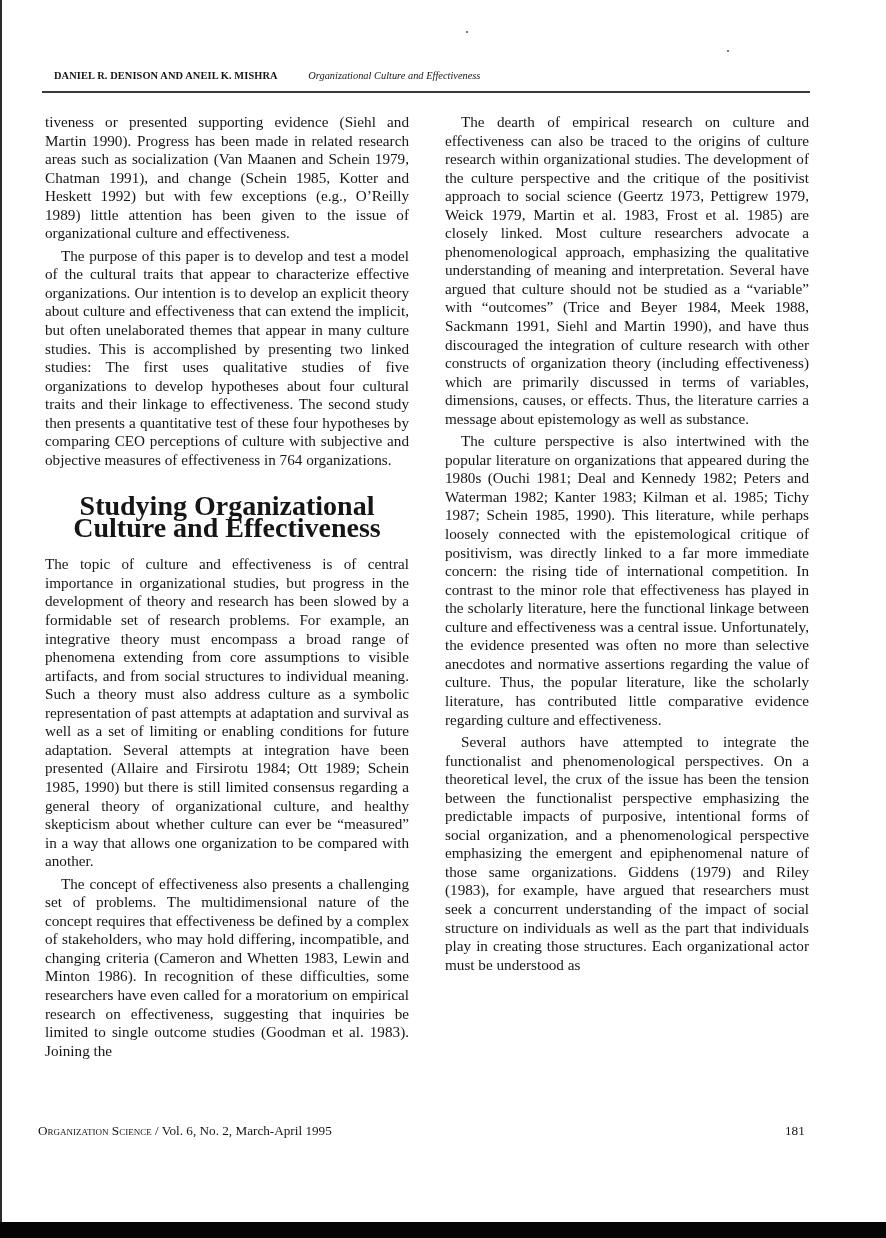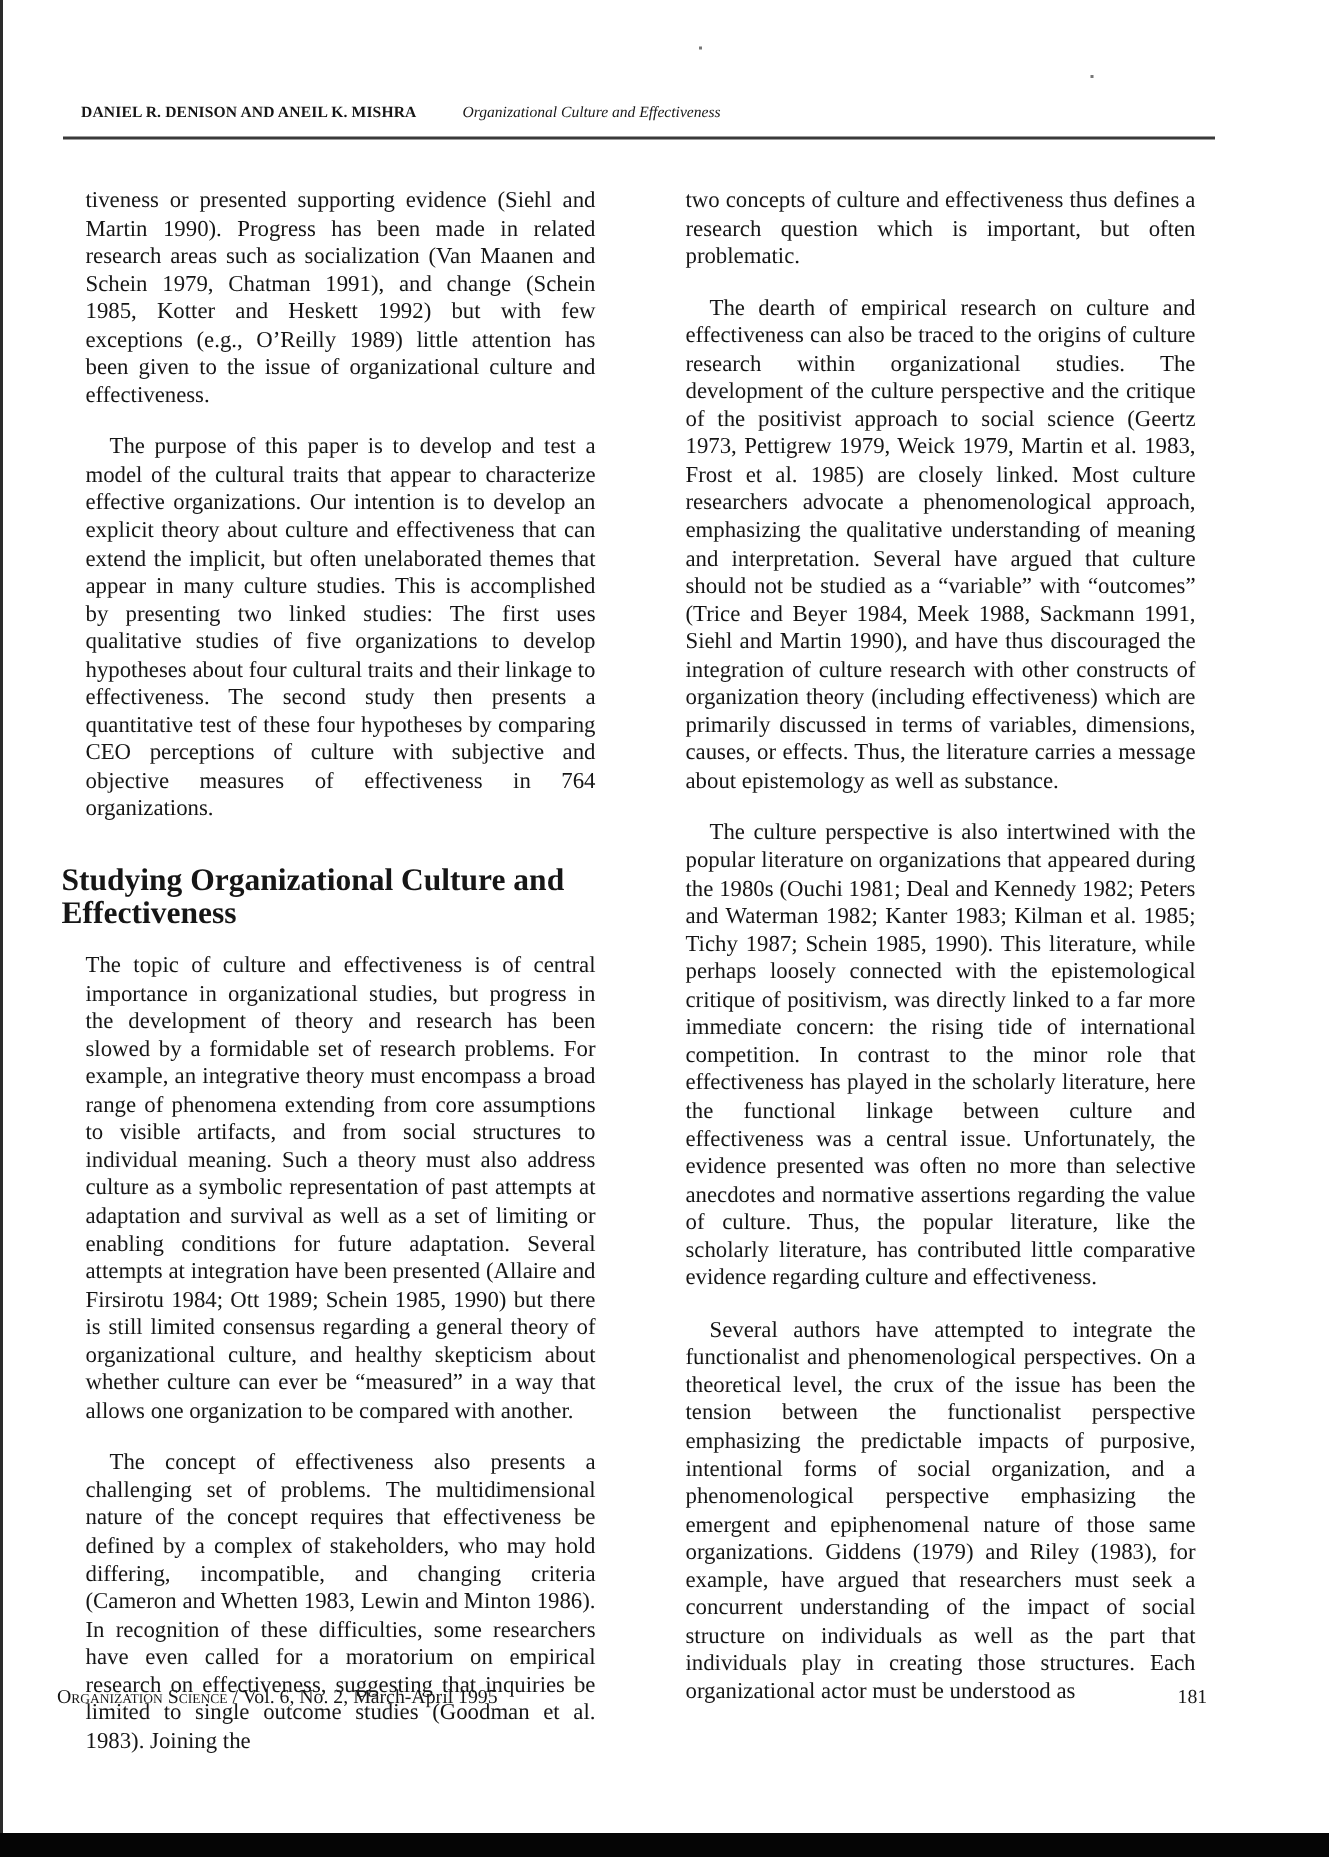--- a/index.html
+++ b/index.html
@@ -54,31 +54,31 @@
       top: 109px;
       width: 372px;
       font-size: 15.2px;
       line-height: 18.55px;
       text-align: justify;
       hyphens: none;
     }
     .col-left { left: 41px; }
     .col-right { left: 441px; }
     .column p {
-      margin: 16px;
+      margin: 4px;
       text-indent: 16px;
     }
     .column p.noindent { text-indent: 0; }
     .section-heading {
       font-family: "Liberation Serif", "DejaVu Serif", serif;
       font-weight: bold;
-      font-size: 21px;
+      font-size: 28px;
       line-height: 22px;
       margin: 26px 0 16px 0;
-      text-align: left;
+      text-align: center;
     }
     .footer-journal {
       position: absolute;
       left: 38px; top: 1123px;
       font-size: 13.2px;
       white-space: nowrap;
       text-align: right;
     }
     .footer-journal .sc {
       font-variant: small-caps;
@@ -110,21 +110,20 @@
 
 <section class="column col-left">
   <p class="noindent">tiveness or presented supporting evidence (Siehl and Martin 1990). Progress has been made in related research areas such as socialization (Van Maanen and Schein 1979, Chatman 1991), and change (Schein 1985, Kotter and Heskett 1992) but with few exceptions (e.g., O’Reilly 1989) little attention has been given to the issue of organizational culture and effectiveness.</p>
   <p>The purpose of this paper is to develop and test a model of the cultural traits that appear to characterize effective organizations. Our intention is to develop an explicit theory about culture and effectiveness that can extend the implicit, but often unelaborated themes that appear in many culture studies. This is accomplished by presenting two linked studies: The first uses qualitative studies of five organizations to develop hypotheses about four cultural traits and their linkage to effectiveness. The second study then presents a quantitative test of these four hypotheses by comparing CEO perceptions of culture with subjective and objective measures of effectiveness in 764 organizations.</p>
   <h2 class="section-heading">Studying Organizational Culture and Effectiveness</h2>
   <p class="noindent">The topic of culture and effectiveness is of central importance in organizational studies, but progress in the development of theory and research has been slowed by a formidable set of research problems. For example, an integrative theory must encompass a broad range of phenomena extending from core assumptions to visible artifacts, and from social structures to individual meaning. Such a theory must also address culture as a symbolic representation of past attempts at adaptation and survival as well as a set of limiting or enabling conditions for future adaptation. Several attempts at integration have been presented (Allaire and Firsirotu 1984; Ott 1989; Schein 1985, 1990) but there is still limited consensus regarding a general theory of organizational culture, and healthy skepticism about whether culture can ever be “measured” in a way that allows one organization to be compared with another.</p>
   <p>The concept of effectiveness also presents a challenging set of problems. The multidimensional nature of the concept requires that effectiveness be defined by a complex of stakeholders, who may hold differing, incompatible, and changing criteria (Cameron and Whetten 1983, Lewin and Minton 1986). In recognition of these difficulties, some researchers have even called for a moratorium on empirical research on effectiveness, suggesting that inquiries be limited to single outcome studies (Goodman et al. 1983). Joining the</p>
 </section>
 
 <section class="column col-right">
-  <p class="noindent">two concepts of culture and effectiveness thus defines a research question which is important, but often problematic.</p>
   <p>The dearth of empirical research on culture and effectiveness can also be traced to the origins of culture research within organizational studies. The development of the culture perspective and the critique of the positivist approach to social science (Geertz 1973, Pettigrew 1979, Weick 1979, Martin et al. 1983, Frost et al. 1985) are closely linked. Most culture researchers advocate a phenomenological approach, emphasizing the qualitative understanding of meaning and interpretation. Several have argued that culture should not be studied as a “variable” with “outcomes” (Trice and Beyer 1984, Meek 1988, Sackmann 1991, Siehl and Martin 1990), and have thus discouraged the integration of culture research with other constructs of organization theory (including effectiveness) which are primarily discussed in terms of variables, dimensions, causes, or effects. Thus, the literature carries a message about epistemology as well as substance.</p>
   <p>The culture perspective is also intertwined with the popular literature on organizations that appeared during the 1980s (Ouchi 1981; Deal and Kennedy 1982; Peters and Waterman 1982; Kanter 1983; Kilman et al. 1985; Tichy 1987; Schein 1985, 1990). This literature, while perhaps loosely connected with the epistemological critique of positivism, was directly linked to a far more immediate concern: the rising tide of international competition. In contrast to the minor role that effectiveness has played in the scholarly literature, here the functional linkage between culture and effectiveness was a central issue. Unfortunately, the evidence presented was often no more than selective anecdotes and normative assertions regarding the value of culture. Thus, the popular literature, like the scholarly literature, has contributed little comparative evidence regarding culture and effectiveness.</p>
   <p>Several authors have attempted to integrate the functionalist and phenomenological perspectives. On a theoretical level, the crux of the issue has been the tension between the functionalist perspective emphasizing the predictable impacts of purposive, intentional forms of social organization, and a phenomenological perspective emphasizing the emergent and epiphenomenal nature of those same organizations. Giddens (1979) and Riley (1983), for example, have argued that researchers must seek a concurrent understanding of the impact of social structure on individuals as well as the part that individuals play in creating those structures. Each organizational actor must be understood as</p>
 </section>
 
 <footer>
   <div class="footer-journal">
     <span class="sc">Organization Science</span>
     <span>/ Vol. 6, No. 2, March-April 1995</span>
   </div>

